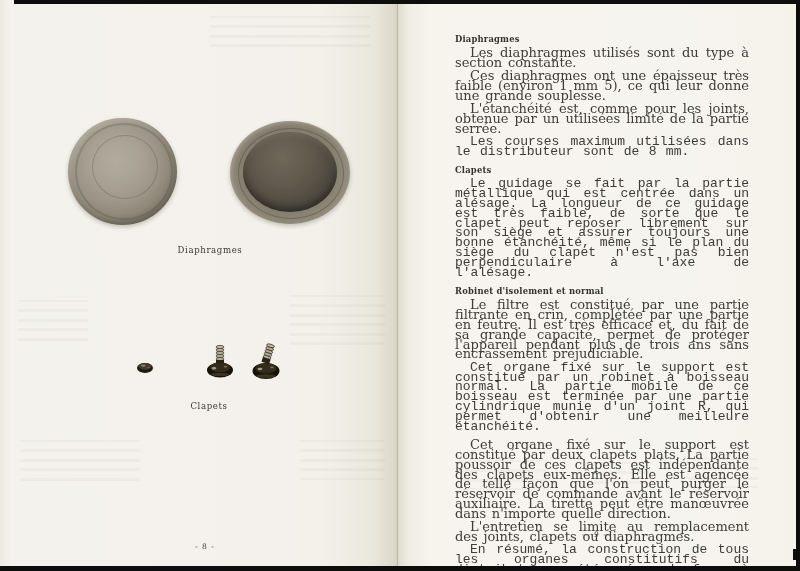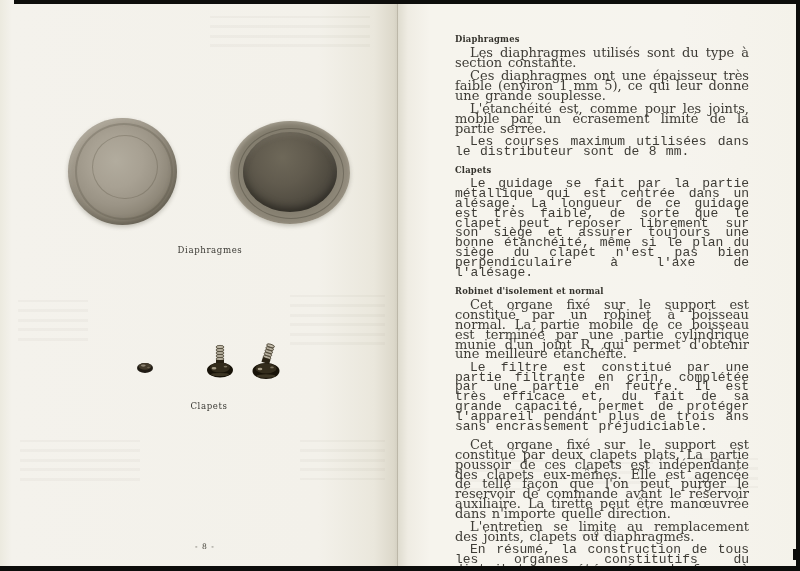--- a/index.html
+++ b/index.html
@@ -160,33 +160,33 @@
     <div class="ghost" style="left:60px;top:460px;width:90px;height:30px;"></div>
     <div class="ghost" style="left:195px;top:462px;width:60px;height:26px;"></div>
     <div class="ghost" style="left:290px;top:458px;width:70px;height:30px;"></div>
 
     <div class="textblock">
 
       <div class="section">
         <h3 class="section-heading">Diaphragmes</h3>
         <p class="para">Les diaphragmes utilisés sont du type à section constante.</p>
         <p class="para">Ces diaphragmes ont une épaisseur très faible (environ 1 mm 5), ce qui leur donne une grande souplesse.</p>
-        <p class="para">L'étanchéité est, comme pour les joints, mobile par un écrasement limité de la partie serrée.</p>
+        <p class="para">L'étanchéité est, comme pour les joints, obtenue par un utilisées limité de la partie serrée.</p>
         <p class="para">Les courses maximum utilisées dans le distributeur sont de 8 mm.</p>
       </div>
 
       <div class="section">
         <h3 class="section-heading">Clapets</h3>
         <p class="para">Le guidage se fait par la partie métallique qui est centrée dans un alésage. La longueur de ce guidage est très faible, de sorte que le clapet peut reposer librement sur son siège et assurer toujours une bonne étanchéité, même si le plan du siège du clapet n'est pas bien perpendiculaire à l'axe de l'alésage.</p>
       </div>
 
       <div class="section">
         <h3 class="section-heading">Robinet d'isolement et normal</h3>
+        <p class="para">Le filtre est constitué par une partie filtrante en crin, complétée par une partie en feutre. Il est très efficace et, du fait de sa grande capacité, permet de protéger l'appareil pendant plus de trois ans sans encrassement préjudiciable.</p>
         <p class="para">Cet organe fixé sur le support est constitué par un robinet à boisseau normal. La partie mobile de ce boisseau est terminée par une partie cylindrique munie d'un joint R, qui permet d'obtenir une meilleure étanchéité.</p>
-        <p class="para">Le filtre est constitué par une partie filtrante en crin, complétée par une partie en feutre. Il est très efficace et, du fait de sa grande capacité, permet de protéger l'appareil pendant plus de trois ans sans encrassement préjudiciable.</p>
       </div>
 
       <div class="section">
         <p class="para">Cet organe fixé sur le support est constitué par deux clapets plats. La partie poussoir de ces clapets est indépendante des clapets eux-mêmes. Elle est agencée de telle façon que l'on peut purger le réservoir de commande avant le réservoir auxiliaire. La tirette peut être manœuvrée dans n'importe quelle direction.</p>
         <p class="para">L'entretien se limite au remplacement des joints, clapets ou diaphragmes.</p>
         <p class="para">En résumé, la construction de tous les organes constitutifs du distributeur a été prévue de façon à obtenir un fonctionnement parfait avec un usinage sans grande précision.</p>
       </div>
 
     </div>
 

